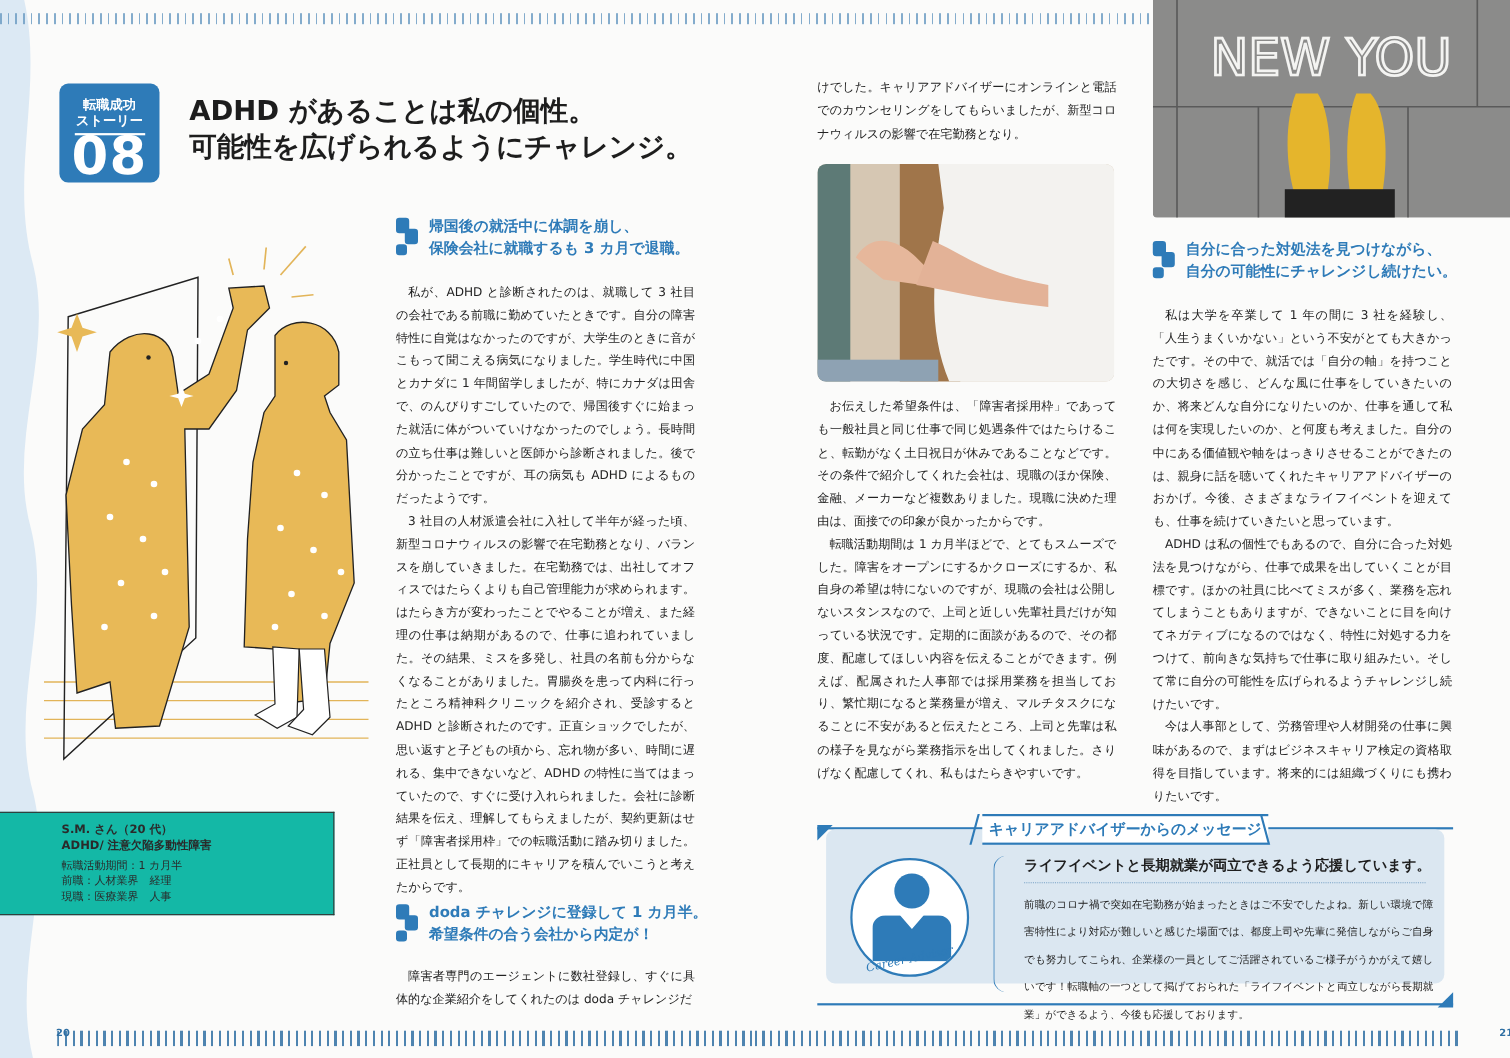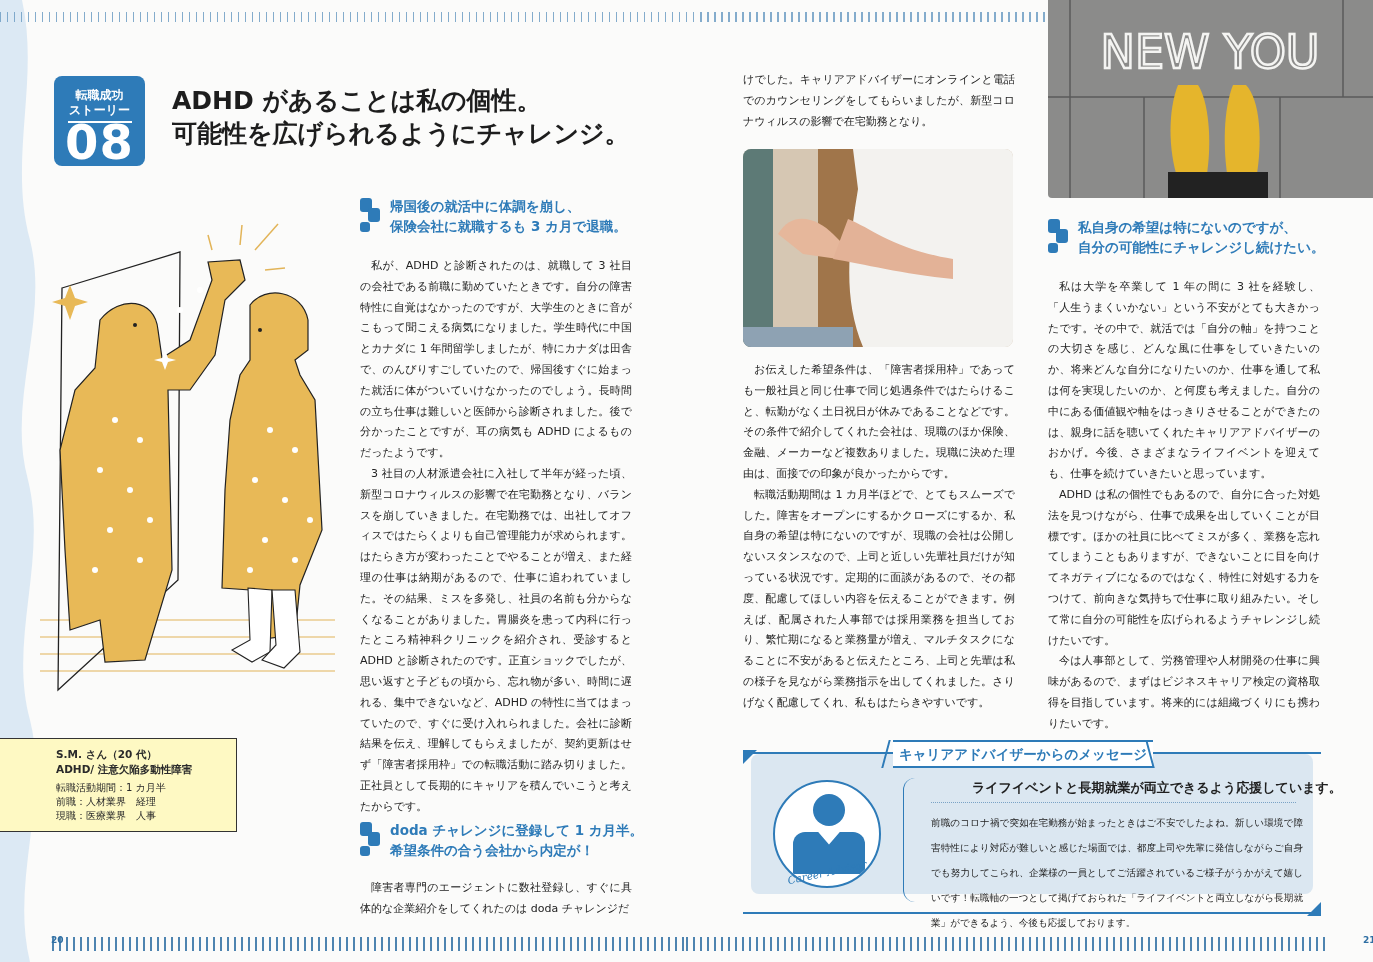--- a/index.html
+++ b/index.html
@@ -61,22 +61,22 @@
 
   .body-text {
     position: absolute; font-size: 11px; line-height: 20.8px; color: #222;
     text-align: justify;
   }
   .body-text p { text-indent: 1em; }
   .body-text p.noindent { text-indent: 0; }
 
   
   .profile {
-    position: absolute; left: 0; top: 738px; width: 237px; height: 94px;
-    border: 1px solid #333; border-left: none; background: #fef9c3;
+    position: absolute; left: 0; top: 738px; width: 304px; height: 94px;
+    border: 1px solid #333; border-left: none; background: #14b8a6;
     padding: 8px 0 0 56px; font-size: 10px; line-height: 14px;
   }
   .profile .name, .profile .cond { font-weight: bold; font-size: 10.5px; line-height: 15px; }
   .profile .gap { height: 4px; }
 
   
   .illustration { position: absolute; left: 40px; top: 190px; width: 320px; height: 510px; }
 
   
   .photo-hands {
@@ -135,21 +135,21 @@
     position: absolute; left: 28px; top: 126px; width: 112px; text-align: center;
     font-family: "DejaVu Serif", serif; font-style: italic; font-size: 10.5px; color: #2e7bb8;
     transform: rotate(-12deg);
   }
   .msg-bracket {
     position: absolute; left: 160px; top: 38px; width: 14px; height: 124px;
     border-left: 1.5px solid #2e7bb8; border-radius: 12px 0 0 12px;
   }
   .msg-headline {
     position: absolute; left: 188px; top: 38px; width: 370px;
-    font-size: 13px; font-weight: bold; color: #1f1f1f; line-height: 20px; margin-left: 41px;
+    font-size: 13px; font-weight: bold; color: #1f1f1f; line-height: 20px;
   }
   .msg-dots {
     position: absolute; left: 188px; top: 62px; width: 365px; border-top: 1.5px dotted #7aa3c6;
   }
   .msg-body {
     position: absolute; left: 188px; top: 70px; width: 372px;
     font-size: 9.6px; line-height: 25px; color: #222; text-align: justify;
   }
 </style>
 </head>
@@ -311,21 +311,21 @@
   </svg>
 </div>
 
 <div class="sec-head" style="left:1048px; top:217px;">
   <div class="sec-icon">
       <span class="a"></span>
       <span class="b"></span>
       <span class="c"></span>
     </div>
   <div class="sec-text">
-    <div>私自身の希望は特にないのですが、</div>
+    <div>自分に合った対処法を見つけながら、</div>
     <div>自分の可能性にチャレンジし続けたい。</div>
   </div>
 </div>
 
 <div class="body-text" style="left:1048px; top:277px; width:272px;">
   <p>私は大学を卒業して 1 年の間に 3 社を経験し、「人生うまくいかない」という不安がとても大きかったです。その中で、就活では「自分の軸」を持つことの大切さを感じ、どんな風に仕事をしていきたいのか、将来どんな自分になりたいのか、仕事を通して私は何を実現したいのか、と何度も考えました。自分の中にある価値観や軸をはっきりさせることができたのは、親身に話を聴いてくれたキャリアアドバイザーのおかげ。今後、さまざまなライフイベントを迎えても、仕事を続けていきたいと思っています。</p>
   <p>ADHD は私の個性でもあるので、自分に合った対処法を見つけながら、仕事で成果を出していくことが目標です。ほかの社員に比べてミスが多く、業務を忘れてしまうこともありますが、できないことに目を向けてネガティブになるのではなく、特性に対処する力をつけて、前向きな気持ちで仕事に取り組みたい。そして常に自分の可能性を広げられるようチャレンジし続けたいです。</p>
   <p>今は人事部として、労務管理や人材開発の仕事に興味があるので、まずはビジネスキャリア検定の資格取得を目指しています。将来的には組織づくりにも携わりたいです。</p>
 </div>
 

